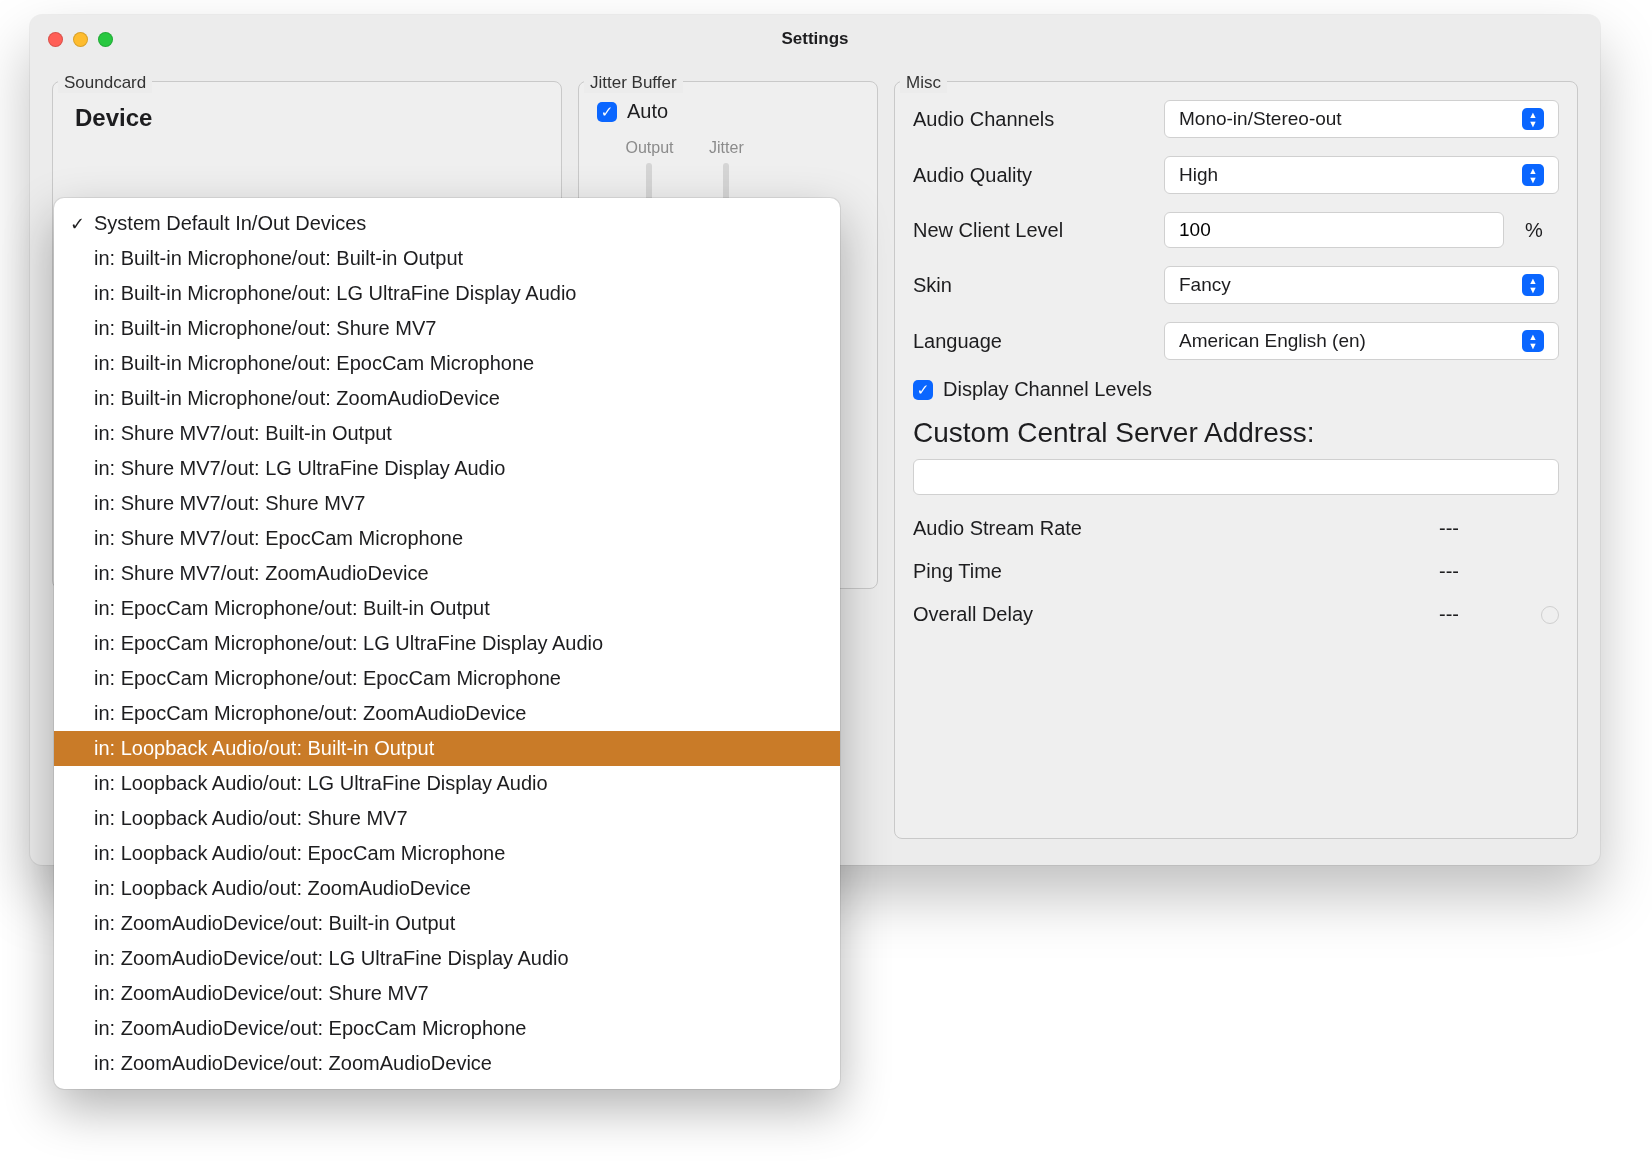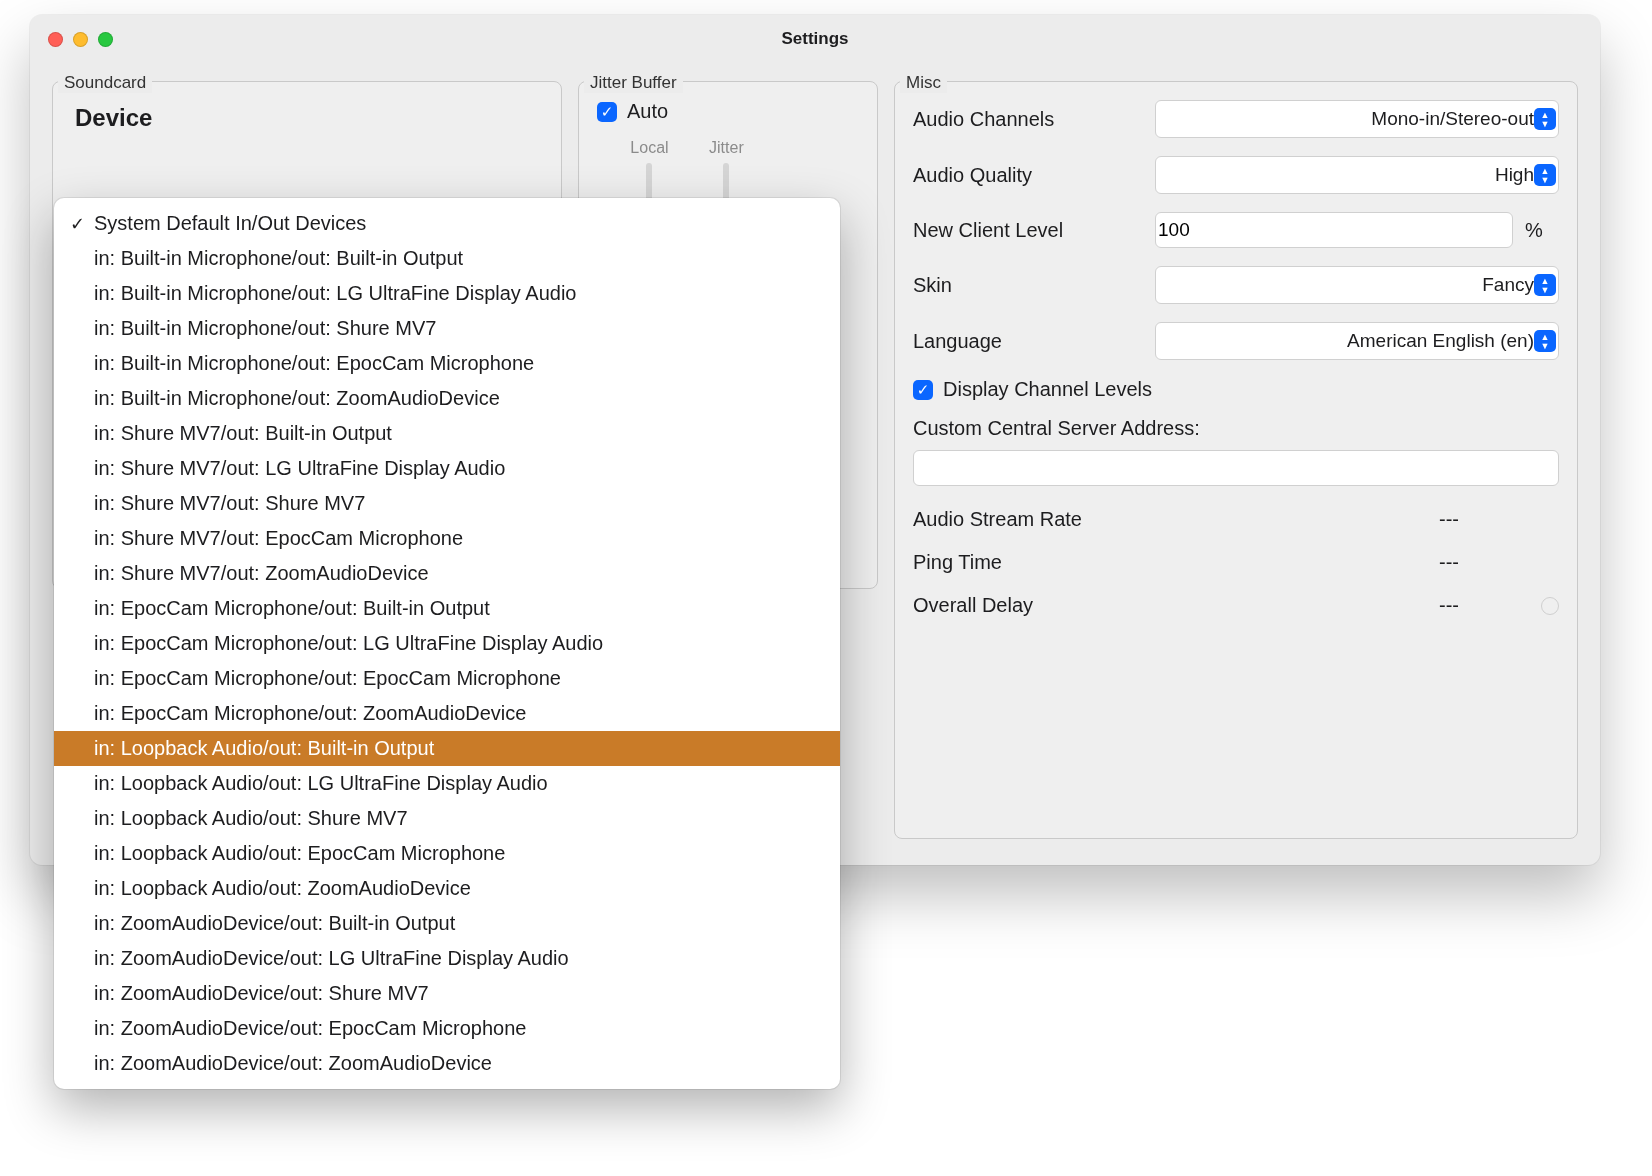--- a/index.html
+++ b/index.html
@@ -133,36 +133,36 @@
   .fader-track {
     width: 6px; height: 80px;
     background: #d5d5d5;
     border-radius: 3px;
   }
   
   .form-row {
     display: grid;
     grid-template-columns: 230px 1fr 34px;
     align-items: center;
-    gap: 12px;
+    gap: 21px;
     margin-bottom: 18px;
   }
   .form-row .lbl {
     font-size: 20px;
   }
   .text-field, .select-field {
     height: 36px;
     background: var(--field-bg);
     border: 1px solid var(--field-border);
     border-radius: 6px;
     font-size: 19px;
-    padding: 0 2px;
-    display: flex;
-    align-items: center;
-    justify-content: flex-end;
+    padding: 0 14px;
+    display: flex;
+    align-items: center;
+    justify-content: space-between;
   }
   input.text-field {
     box-sizing: border-box;
     width: 100%;
   }
   .select-field {
     cursor: default;
   }
   .select-arrows {
     width: 22px; height: 22px;
@@ -189,21 +189,21 @@
     display: flex;
     align-items: center;
     justify-content: center;
     font-size: 15px;
     color: #fff;
   }
   .checkbox.on {
     background: var(--accent-blue);
   }
   .section-subtitle {
-    font-size: 20px;
+    font-size: 28px;
     margin-bottom: 10px;
   }
   .addr-field-wrap {
     margin-bottom: 22px;
   }
   .stat-row {
     display: grid;
     grid-template-columns: 1fr 90px 30px;
     align-items: center;
     font-size: 20px;
@@ -281,21 +281,21 @@
 
       <div class="group">
         <span class="group-title">Jitter Buffer</span>
         <div class="group-box jitter-box">
           <div class="jitter-row1">
             <div class="checkbox on">✓</div>
             <span class="label-bold" style="font-weight:400;font-size:20px">Auto</span>
           </div>
           <div class="jitter-faders">
             <div class="fader-col">
-              <span class="fader-label">Local</span>
+              <span class="fader-label">Output</span>
               <div class="fader-track"></div>
               <span class="fader-label">Size: 0</span>
             </div>
             <div class="fader-col">
               <span class="fader-label">Jitter</span>
               <div class="fader-track"></div>
               <span class="fader-label">Size: 0</span>
             </div>
           </div>
         </div>

